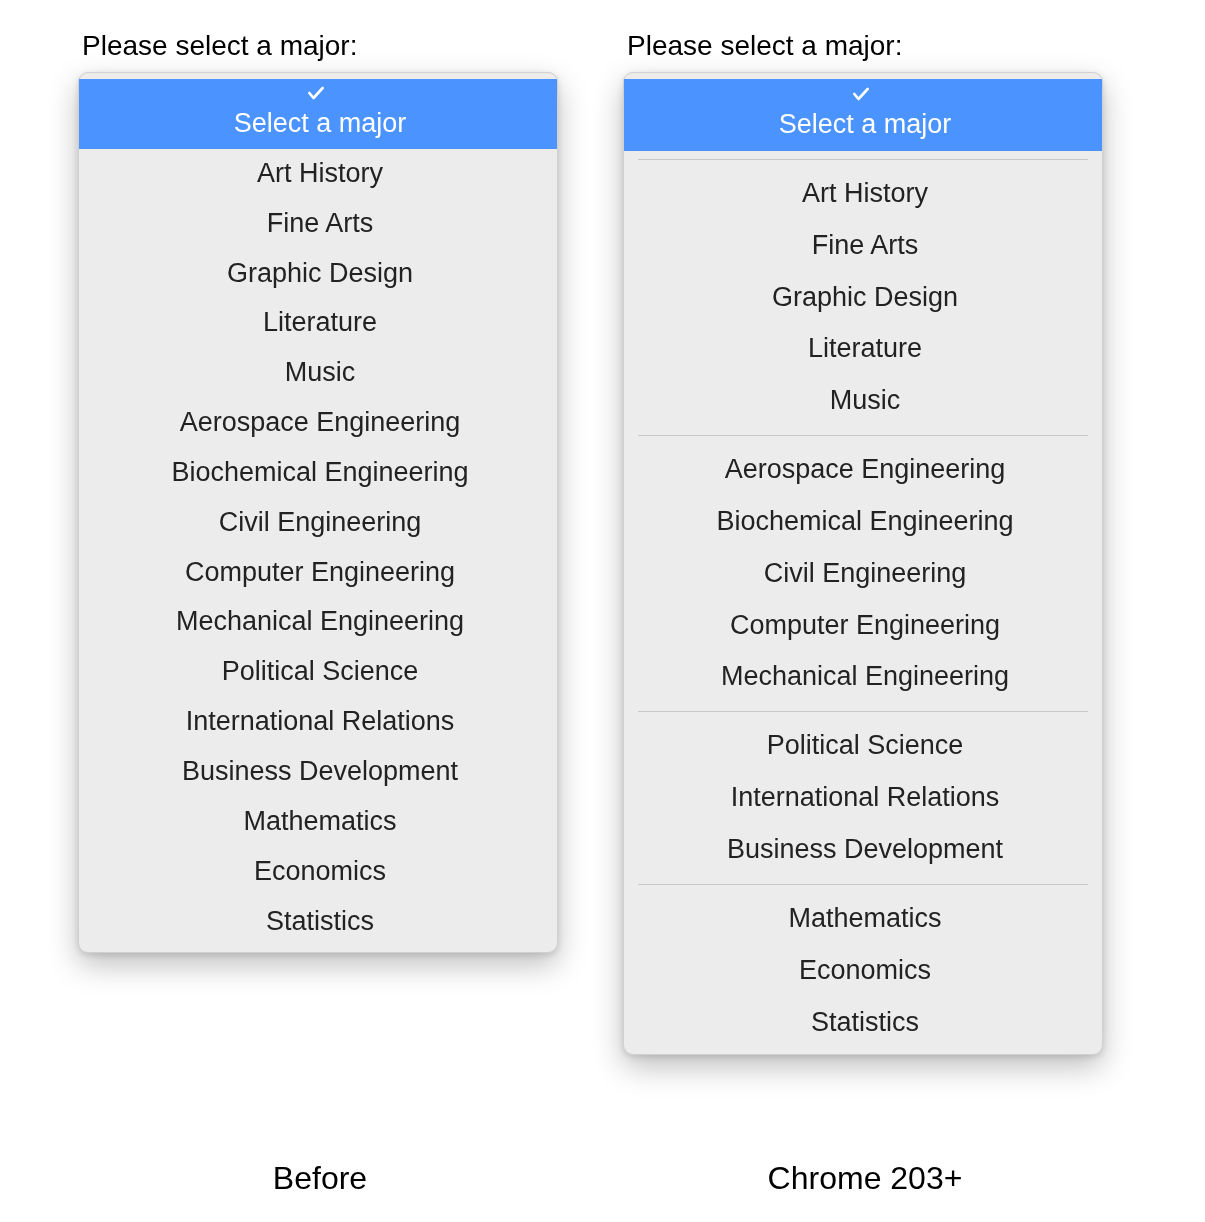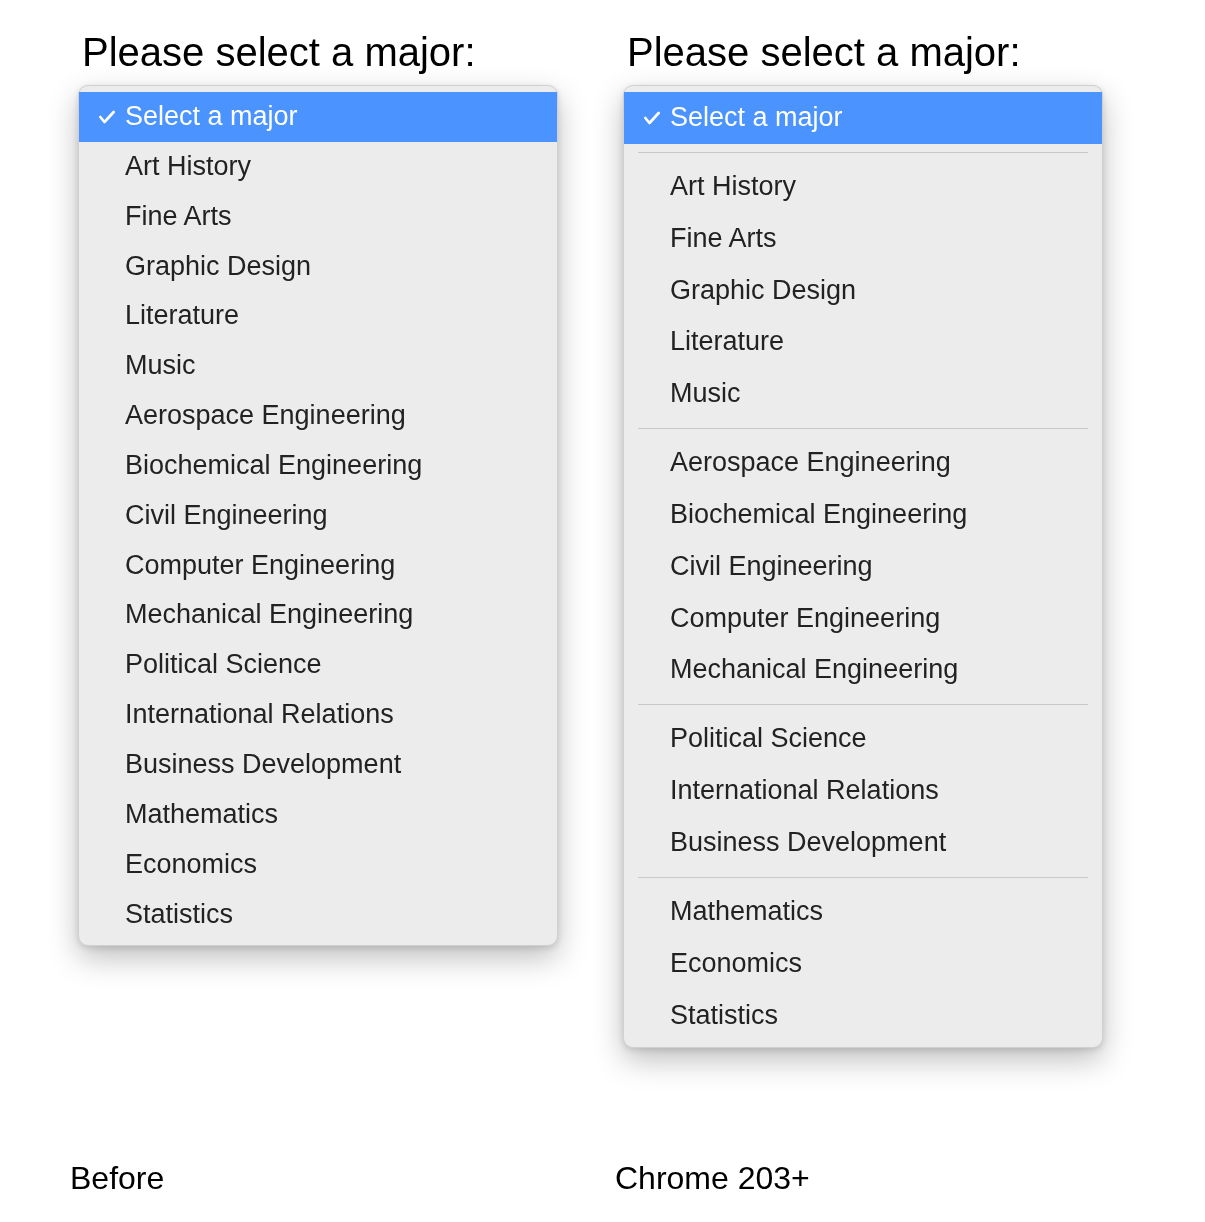--- a/index.html
+++ b/index.html
@@ -11,21 +11,21 @@
       position: relative;
     }
     .column {
       position: absolute;
       width: 500px;
     }
     .col-left { left: 70px; top: 30px; }
     .col-right { left: 615px; top: 30px; }
 
     .prompt {
-      font-size: 40px;
+      font-size: 28px;
       color: #000;
       margin: 0 0 10px 12px;
       font-weight: 400;
     }
 
     .menu {
       background: #ececec;
       border: 1px solid #d0d0d0;
       border-radius: 10px;
       box-shadow: 0 12px 30px rgba(0,0,0,0.25), 0 2px 6px rgba(0,0,0,0.12);
@@ -35,20 +35,21 @@
     }
 
     .option {
       display: flex;
       align-items: center;
       padding: 6px 14px 6px 18px;
       font-size: 27px;
       color: #222;
       cursor: default;
       line-height: 1.55;
+      flex-direction: column;
     }
     .option.selected {
       background: #4b93ff;
       color: #fff;
     }
     .check {
       width: 28px;
       display: inline-flex;
       align-items: center;
       justify-content: flex-start;
@@ -65,20 +66,21 @@
     .hr {
       border: none;
       border-top: 1px solid #c9c9c9;
       margin: 8px 14px;
     }
 
     .caption {
       position: absolute;
       font-size: 32px;
       color: #000;
+      text-align: center;
       width: 500px;
     }
     .caption-left { left: 70px; top: 1160px; }
     .caption-right { left: 615px; top: 1160px; }
   </style>
 </head>
 <body>
 
 <div class="column col-left">
   <div class="prompt">Please select a major:</div>

